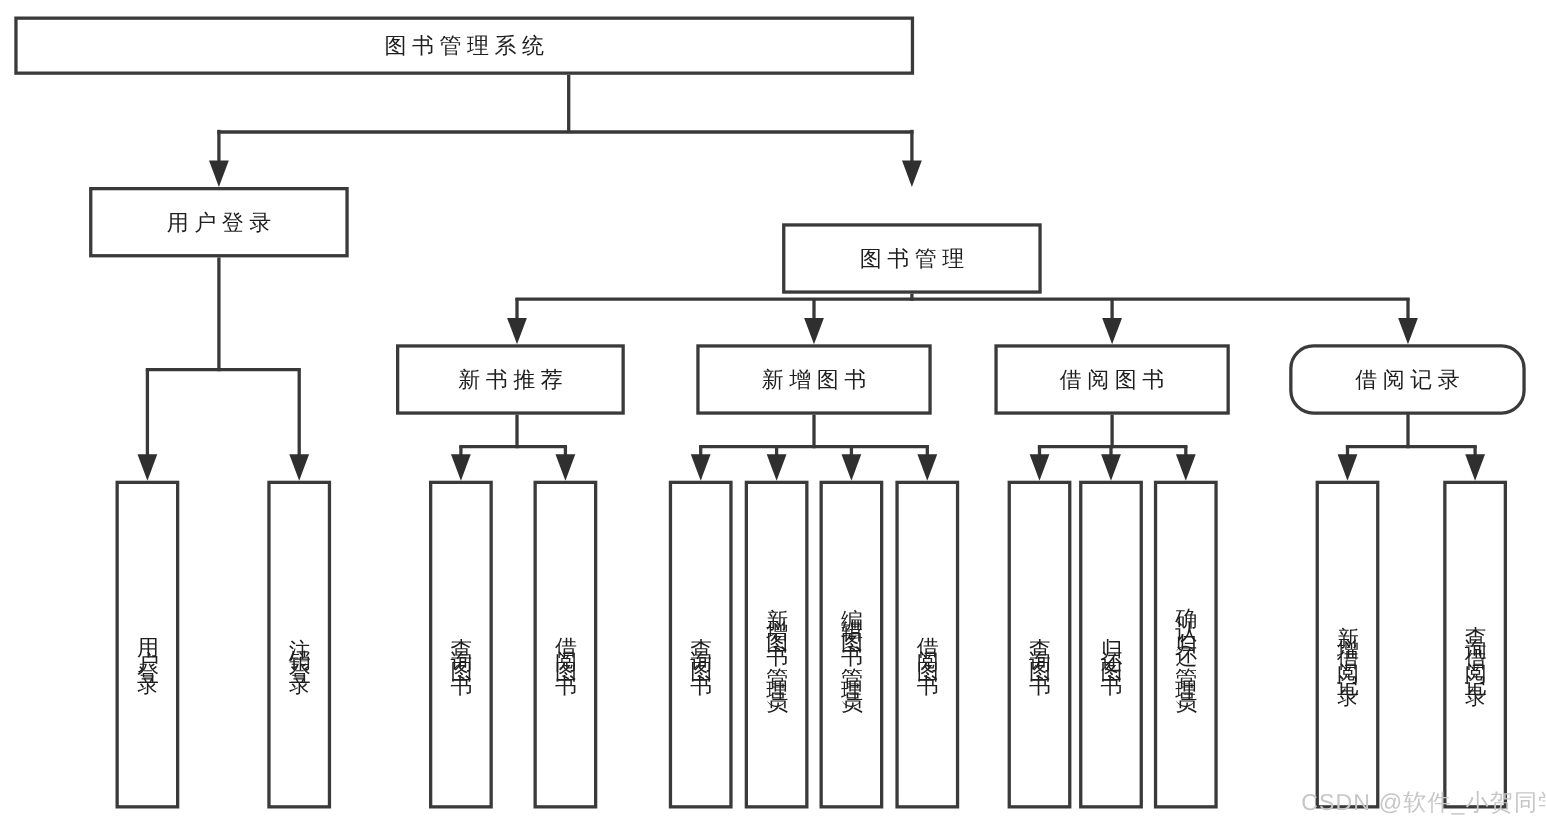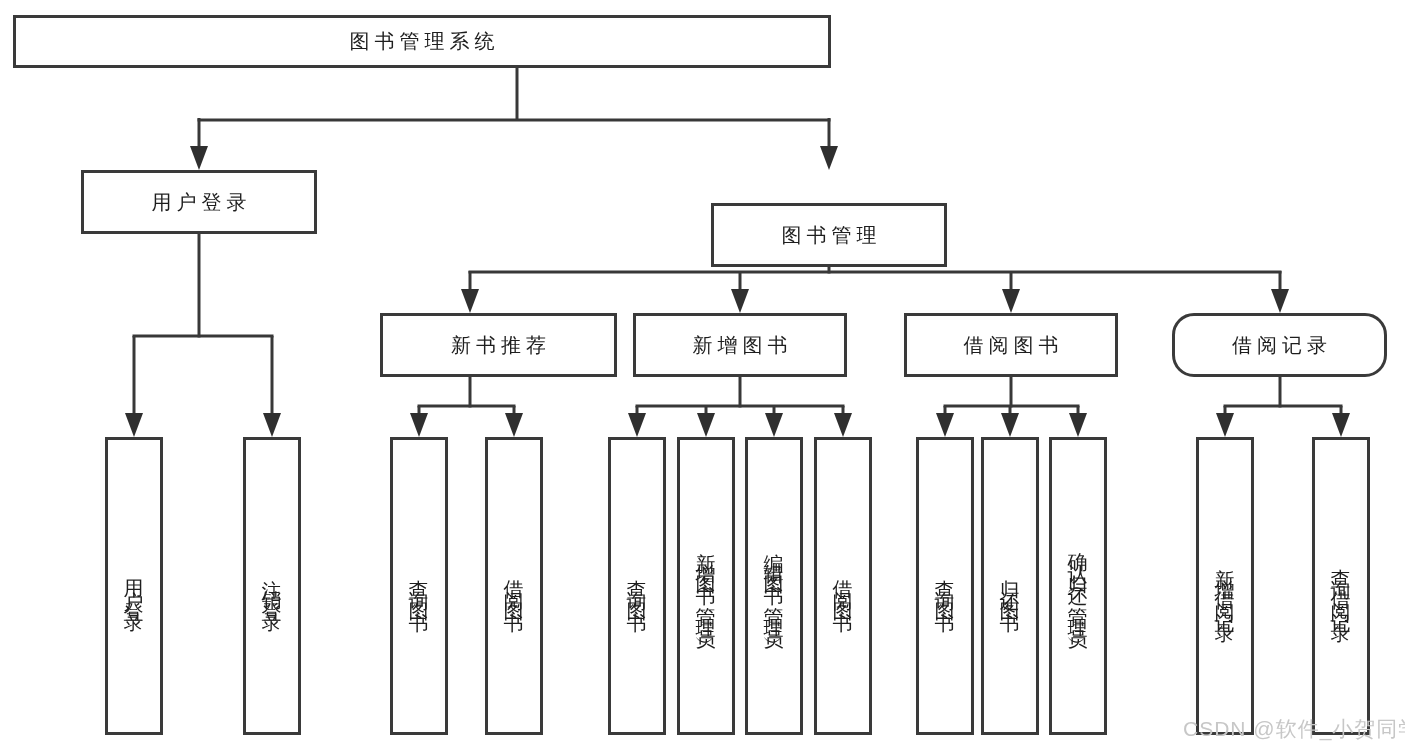--- a/index.html
+++ b/index.html
@@ -35,21 +35,21 @@
     writing-mode:vertical-rl;
     text-orientation:mixed;
     font-size:20px;
     letter-spacing:11px;
     line-height:1;
   }
   .root{left:13px;top:15px;width:818px;height:53px;}
   .l2a{left:81px;top:170px;width:236px;height:64px;}
   .l2b{left:711px;top:170px;width:236px;height:64px;margin-top:33px;}
   .l3{top:313px;height:64px;}
-  .l3-1{left:380px;width:237px;text-align:right;}
+  .l3-1{left:360px;width:208px;text-align:right;}
   .l3-2{left:633px;width:214px;}
   .l3-3{left:904px;width:214px;}
   .l3-4{left:1172px;width:215px;border-radius:22px;}
   .leafA1{left:105px;}
   .leafA2{left:243px;}
   .leafB1{left:390px;}
   .leafB2{left:485px;}
   .leafC1{left:608px;}
   .leafC2{left:677px;}
   .leafC3{left:745px;}

